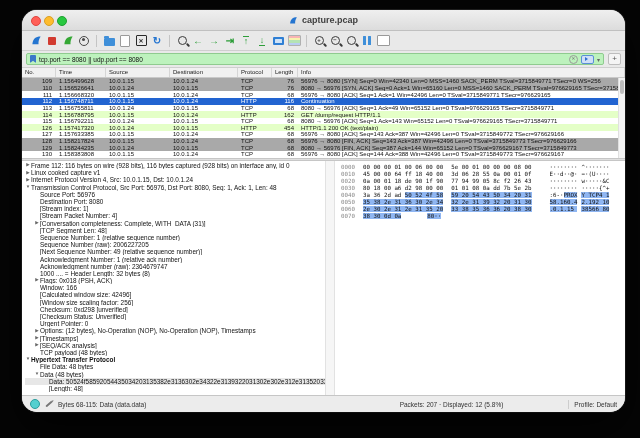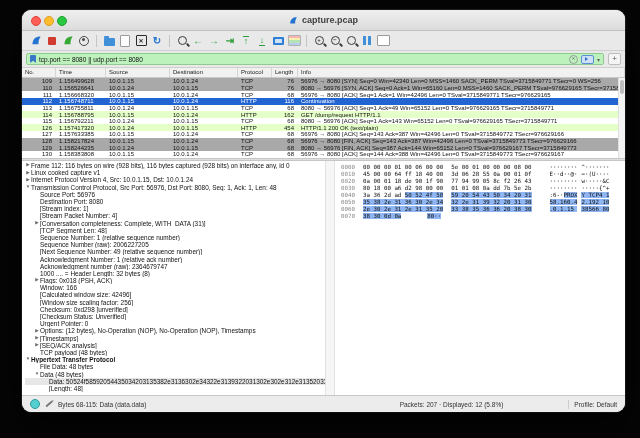--- a/index.html
+++ b/index.html
@@ -1,19 +1,19 @@
 <!DOCTYPE html>
 <html><head>
 <meta charset="utf-8">
 <style>
   html,body{margin:0;padding:0;background:#050505;}
   #stage{position:relative;width:640px;height:438px;background:#050505;overflow:hidden;
          font-family:"Liberation Sans",sans-serif;-webkit-font-smoothing:antialiased;}
   
-  #win{position:absolute;left:22px;top:10px;width:603px;height:402px;border-radius:9px;
+  #win{position:absolute;left:22px;top:10px;width:603px;height:402px;border-radius:15px;
        background:#ececec;box-shadow:0 16px 42px rgba(0,0,0,.75),0 0 0 1px rgba(255,255,255,.12);
        display:flex;flex-direction:column;overflow:hidden;}
   #titlebar{height:20px;flex:0 0 20px;background:linear-gradient(#efefef,#dcdcdc);
             border-bottom:1px solid #c0c0c0;position:relative;display:flex;align-items:center;justify-content:center;}
   .tl{position:absolute;top:6px;width:8px;height:8px;border-radius:50%;}
   .tl.red{left:9px;background:#ff5f57;border:.5px solid #e0443e;}
   .tl.yellow{left:22px;background:#febc2e;border:.5px solid #d89e24;}
   .tl.green{left:35px;background:#28c840;border:.5px solid #1f9f31;}
   #title{font-size:9px;font-weight:700;color:#404040;display:flex;align-items:center;gap:4px;}
   

